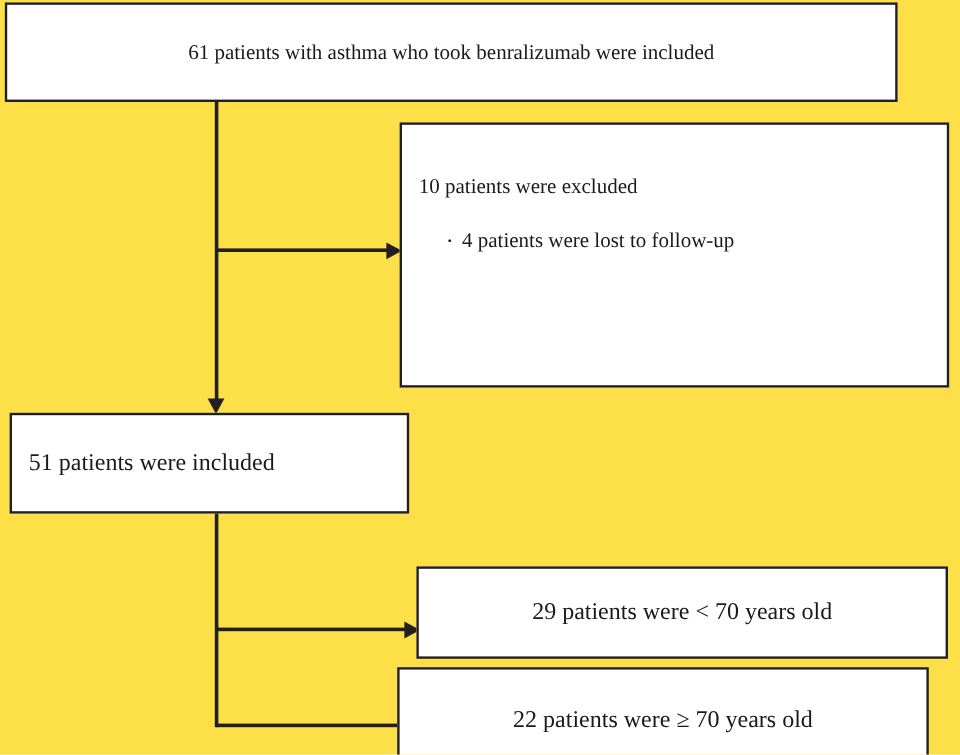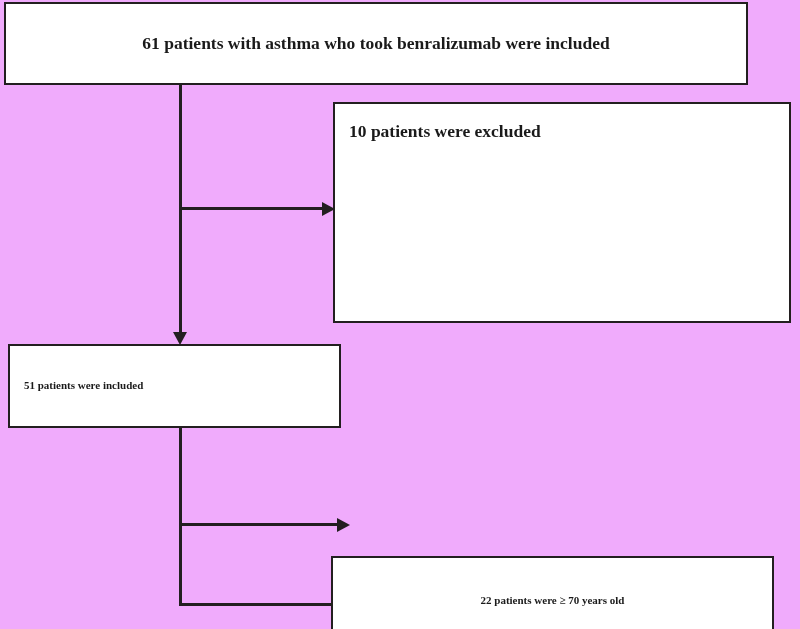--- a/index.html
+++ b/index.html
@@ -9,59 +9,58 @@
     background: #ffffff;
   }
   body {
     font-family: "Liberation Serif", "DejaVu Serif", serif;
     color: #1a1a1a;
   }
   #flowchart {
     position: relative;
     width: 800px;
     height: 629px;
-    background: #f0abfc;
+    background: #fde047;
     overflow: hidden;
-    font-weight: bold;
   }
 
   
   .node {
     position: absolute;
     box-sizing: border-box;
     border: 2px solid #231f20;
     background: #ffffff;
     display: flex;
     flex-direction: column;
     justify-content: center;
   }
 
   .node-text {
-    font-size: 11px;
+    font-size: 20px;
     line-height: 1.45;
     color: #1a1a1a;
     white-space: nowrap;
   }
 
   .centered .node-text { text-align: center; }
   .left .node-text { text-align: left; }
 
   
   #node-enrolled {
     left: 4px;  top: 2px;
     width: 744px; height: 83px;
   }
   #node-enrolled .node-text { font-size: 17.5px; }
 
   
   #node-excluded {
     left: 333px; top: 102px;
     width: 458px; height: 221px;
     justify-content: flex-start;
-    padding: 16px 12px 10px 14px;
+    padding: 40px 12px 10px 14px;
     gap: 12px;
   }
   #node-excluded .exc-head {
     font-size: 17.5px;
     line-height: 1.35;
     margin: 0 0 6px 0;
     white-space: nowrap;
   }
   .exc-item {
     font-size: 17.5px;
@@ -162,26 +161,32 @@
   <div class="line hline" id="branch-over70"></div>
   <div class="arrowhead arrow-right" id="head-over70"></div>
 
   <div class="node centered" id="node-enrolled">
     <div class="node-text">61 patients with asthma who took benralizumab were included</div>
   </div>
 
   <div class="node left" id="node-excluded">
     <p class="exc-head">10 patients were excluded</p>
 
+    <p class="exc-item">
+      <span class="dot">・</span><span>4 patients were lost to follow-up</span>
+    </p>
 
 
   </div>
 
   <div class="node left" id="node-included">
     <div class="node-text">51 patients were included</div>
   </div>
 
+  <div class="node centered" id="node-under70">
+    <div class="node-text">29 patients were &lt; 70 years old</div>
+  </div>
 
   <div class="node centered" id="node-over70">
     <div class="node-text">22 patients were ≥ 70 years old</div>
   </div>
 
 </div>
 
 </body></html>

